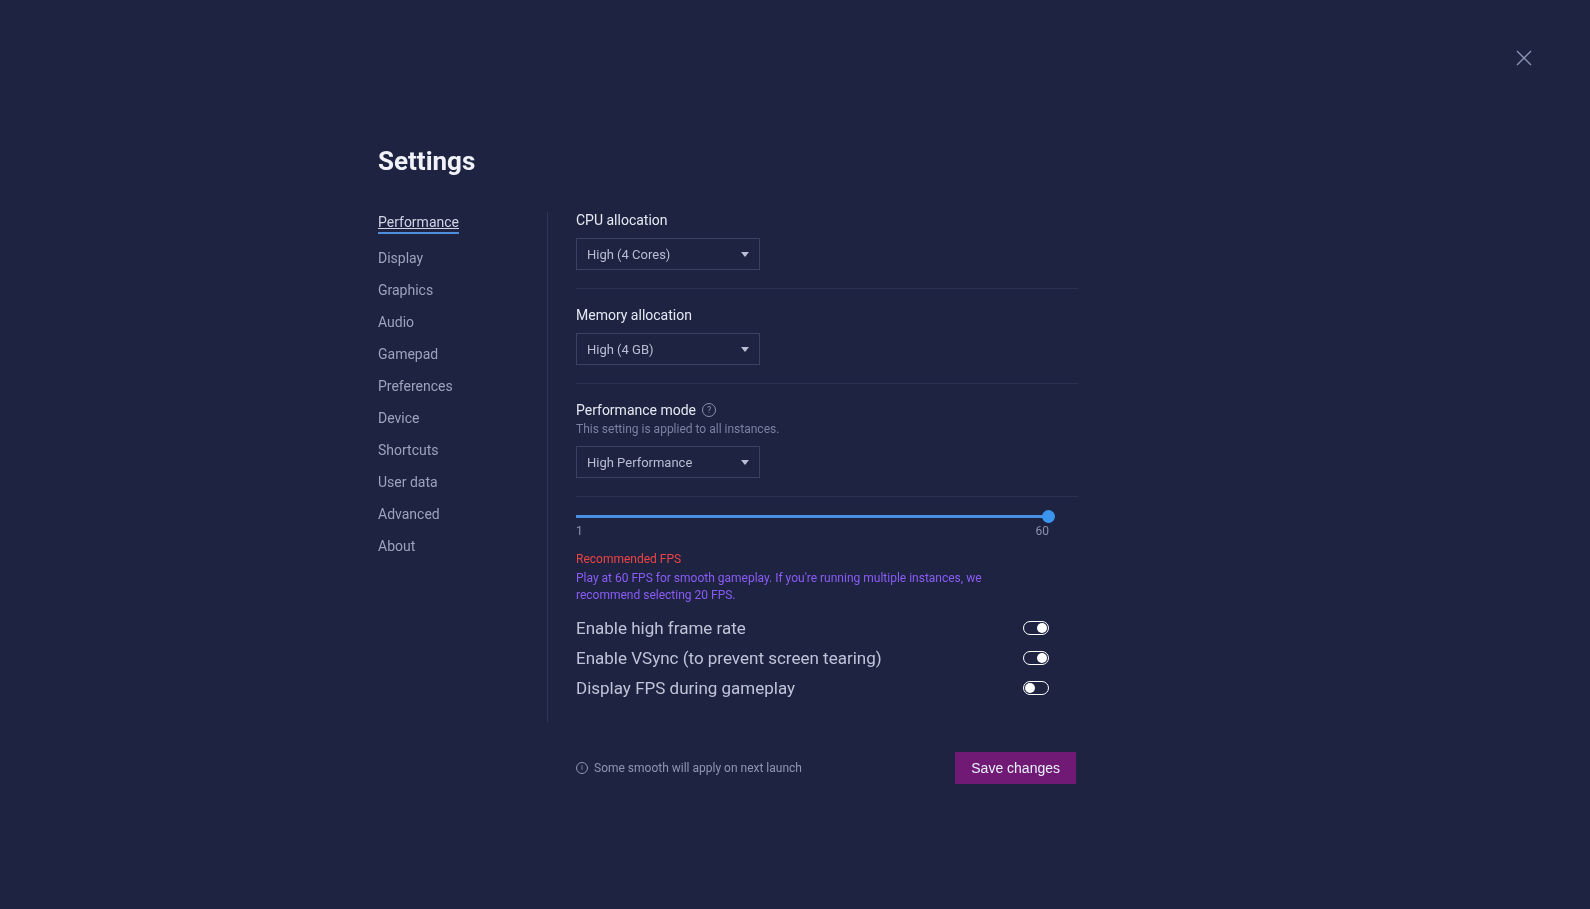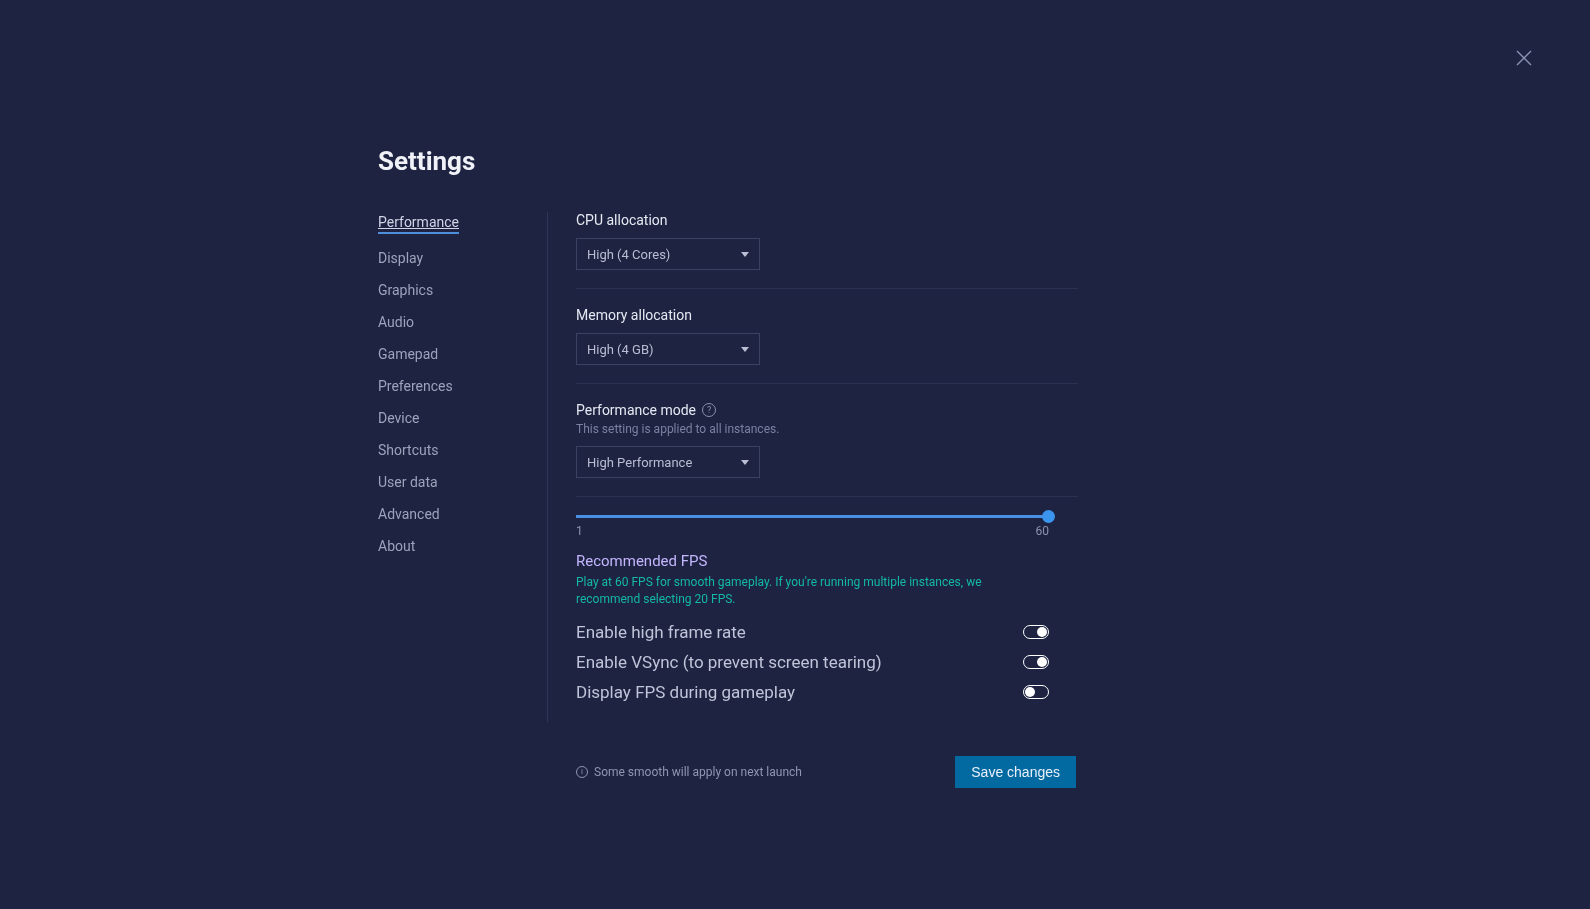--- a/index.html
+++ b/index.html
@@ -138,27 +138,27 @@
 .slider-labels {
   display: flex;
   justify-content: space-between;
   width: 473px;
   font-size: 12px;
   color: #8d93ae;
   margin-top: 6px;
   margin-bottom: 14px;
 }
 .rec-title {
-  font-size: 15px;
-  color: #c4b5fd;
+  font-size: 12px;
+  color: #ef4444;
   margin-bottom: 4px;
 }
 .rec-text {
   font-size: 12px;
-  color: #14b8a6;
+  color: #8b5cf6;
   line-height: 1.4;
   width: 460px;
   margin-bottom: 14px;
 }
 .toggle-row {
   display: flex;
   justify-content: space-between;
   align-items: center;
   width: 473px;
   margin-bottom: 10px;
@@ -202,21 +202,21 @@
 .info-icon {
   width: 12px; height: 12px;
   border: 1px solid #9096b0;
   border-radius: 50%;
   display: inline-flex;
   align-items: center;
   justify-content: center;
   font-size: 8px;
 }
 .save-btn {
-  background: #0369a1;
+  background: #701a75;
   color: #e9f1fb;
   font-size: 14px;
   padding: 8px 16px;
   border: none;
   cursor: pointer;
 }
 </style>
 </head>
 <body>
 

